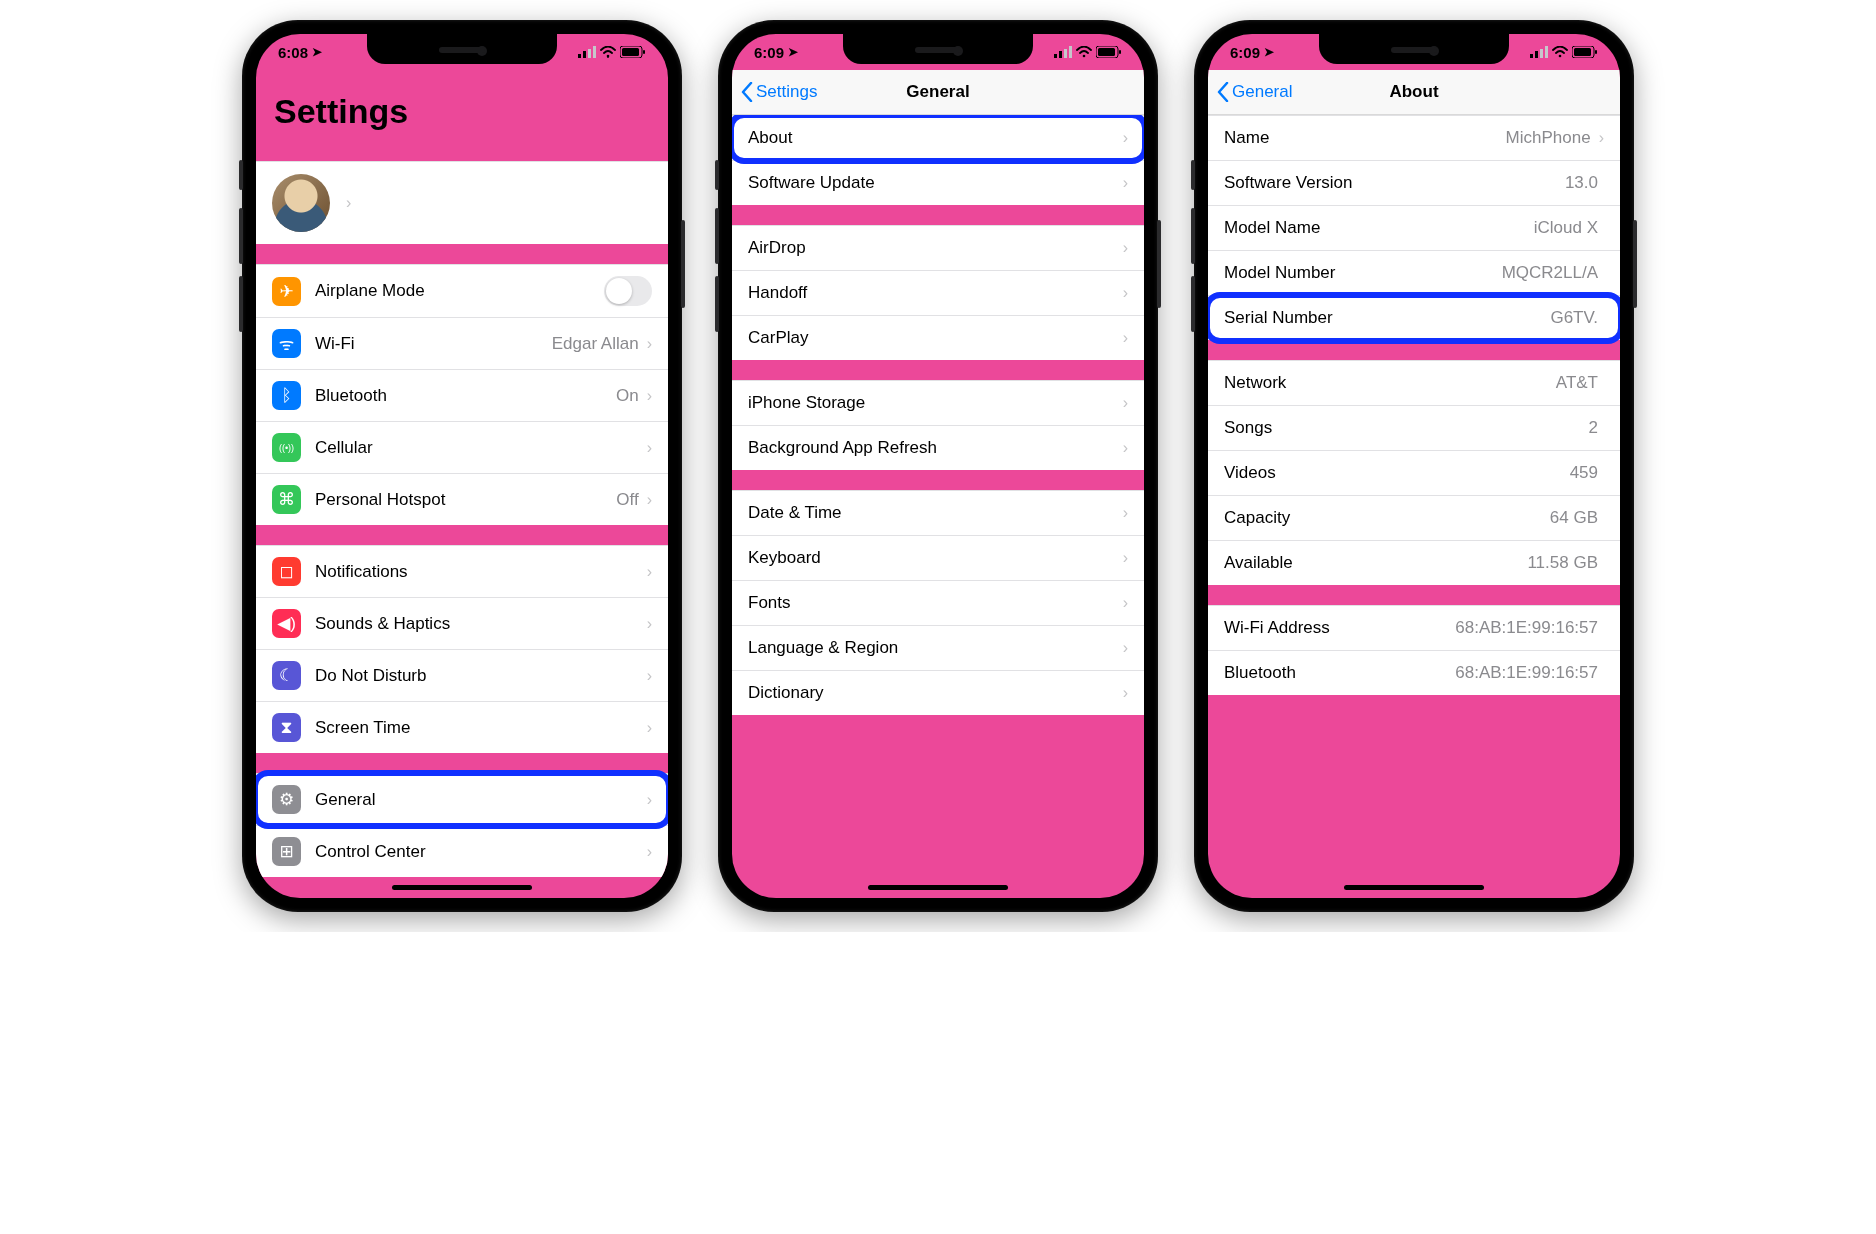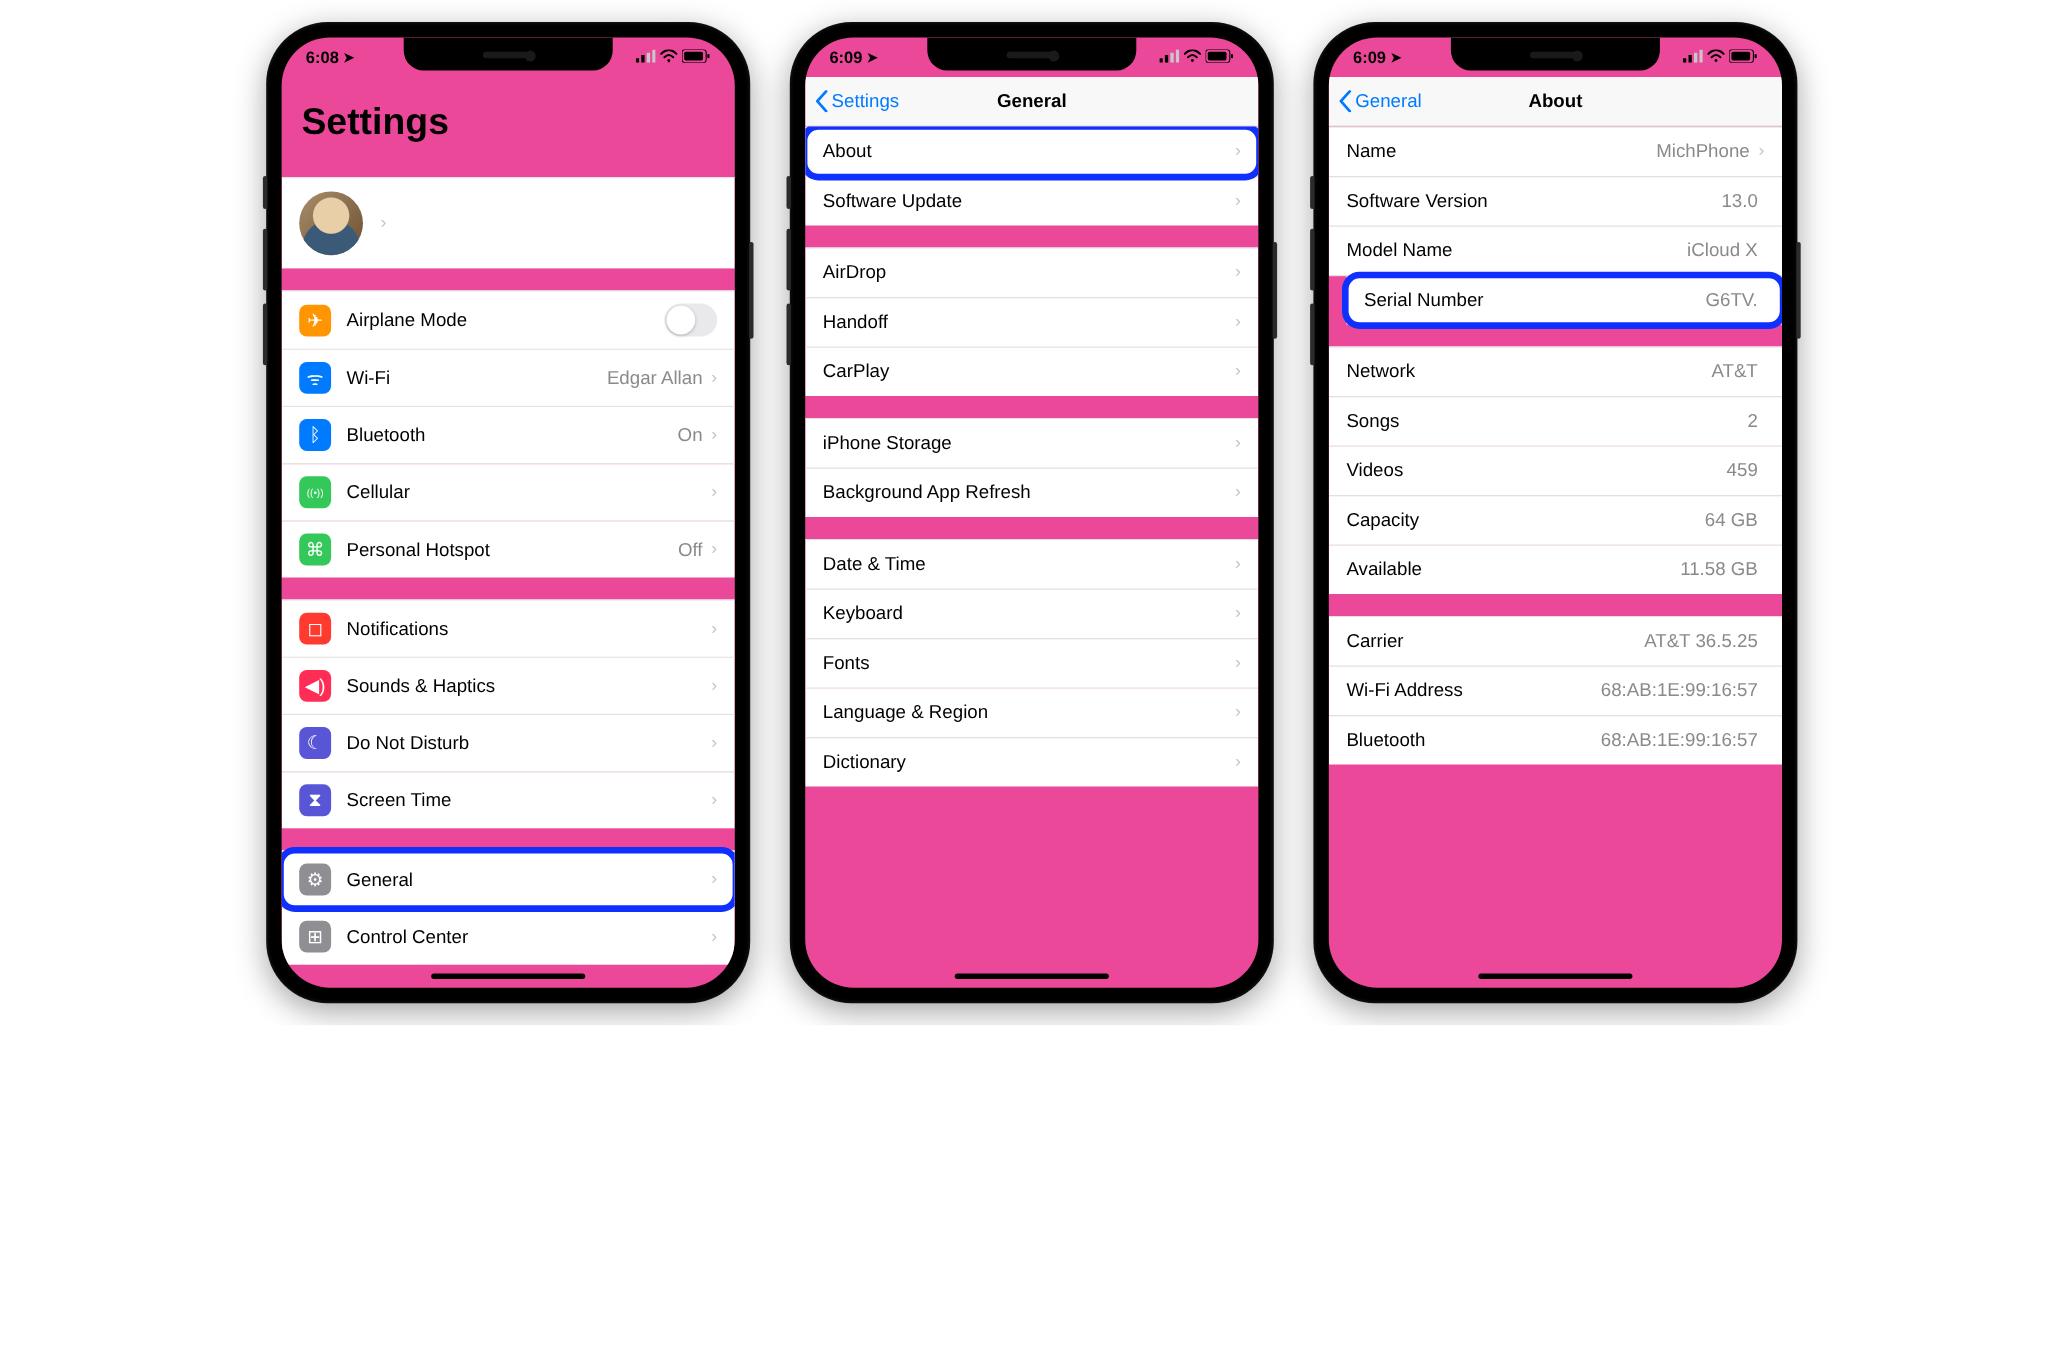--- a/index.html
+++ b/index.html
@@ -465,21 +465,25 @@
             <span class="chev">›</span>
           </div>
           <div class="cell">
             <div class="label">Software Version</div>
             <div class="value">13.0</div>
           </div>
           <div class="cell">
             <div class="label">Model Name</div>
             <div class="value">iCloud X</div>
           </div>
-          <div class="cell" style="position: relative; margin-left: 16px;">
+          <div class="cell">
+            <div class="label">Model Number</div>
+            <div class="value">MQCR2LL/A</div>
+          </div>
+          <div class="cell" style="position: relative;">
             <div class="label">Serial Number</div>
             <div class="value">G6TV.</div>
             <div class="highlight-border" style="inset: -4px;"></div>
           </div>
         </div>
       <div class="group" id="s2g1">
           <div class="cell">
             <div class="label">Network</div>
             <div class="value">AT&amp;T</div>
           </div>
@@ -495,24 +499,20 @@
             <div class="label">Capacity</div>
             <div class="value">64 GB</div>
           </div>
           <div class="cell">
             <div class="label">Available</div>
             <div class="value">11.58 GB</div>
           </div>
         </div>
       <div class="group" id="s2g2">
           <div class="cell">
-            <div class="label">Carrier</div>
-            <div class="value">AT&amp;T 36.5.25</div>
-          </div>
-          <div class="cell">
             <div class="label">Wi-Fi Address</div>
             <div class="value">68:AB:1E:99:16:57</div>
           </div>
           <div class="cell">
             <div class="label">Bluetooth</div>
             <div class="value">68:AB:1E:99:16:57</div>
           </div>
         </div>
     </div>
 

